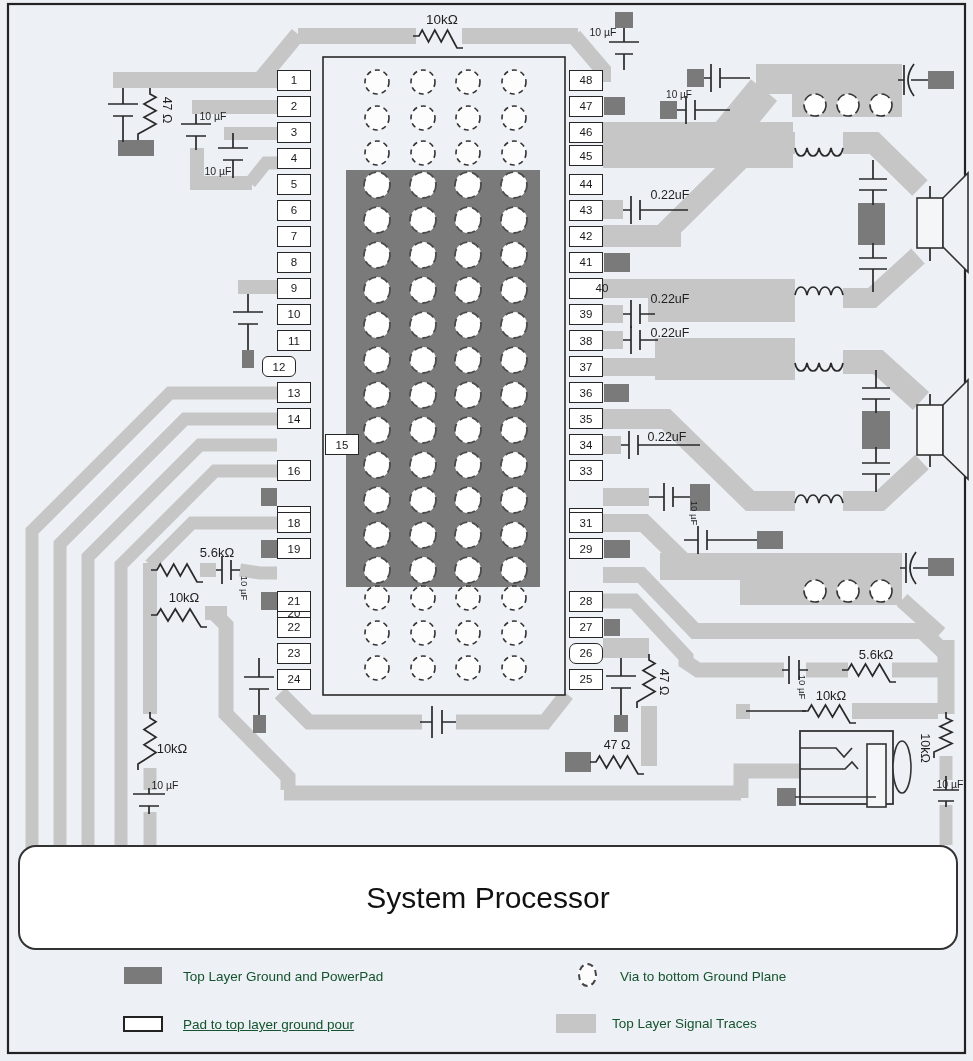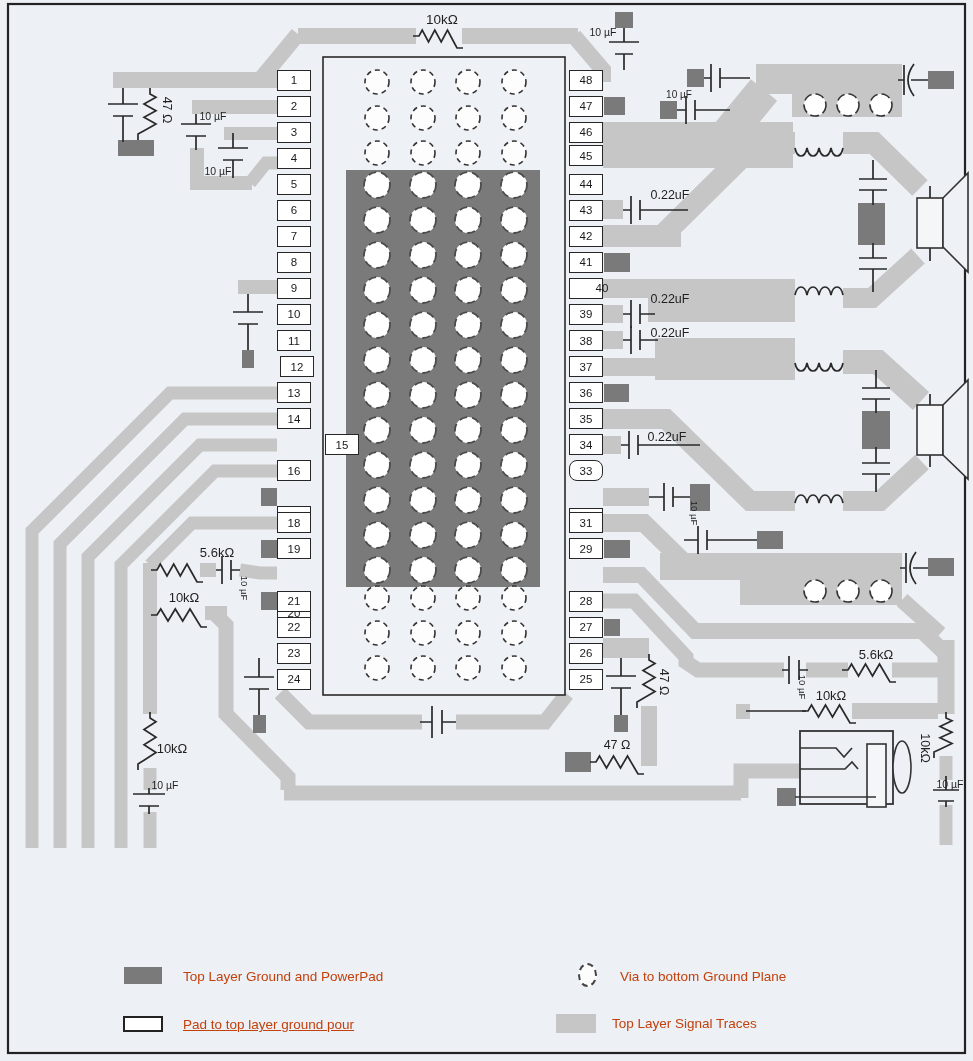--- a/index.html
+++ b/index.html
@@ -6,21 +6,21 @@
   #board{position:relative;width:973px;height:1061px;background:#edf0f5;overflow:hidden;}
   #board svg{position:absolute;left:0;top:0;}
   .pin{position:absolute;width:34px;height:21px;box-sizing:border-box;border:1.5px solid #262626;
        background:#ffffff;display:flex;align-items:center;justify-content:center;
        font-size:11.5px;color:#1a1a1a;}
   .lbl{position:absolute;transform:translate(-50%,-50%);white-space:nowrap;color:#1f1f1f;}
   .lbl.rot{transform:translate(-50%,-50%) rotate(90deg);}
   .title{position:absolute;left:18px;top:845px;width:940px;height:105px;box-sizing:border-box;
          border:2px solid #333;border-radius:18px;background:#ffffff;display:flex;
          align-items:center;justify-content:center;font-size:30px;color:#111;}
-  .lg-label{position:absolute;font-size:13.5px;color:#c2410c;white-space:nowrap;}
+  .lg-label{position:absolute;font-size:13.5px;color:#14532d;white-space:nowrap;}
   .sw{position:absolute;box-sizing:border-box;}
   .sw.ground{background:#7a7a7a;}
   .sw.trace{background:#c6c6c6;}
   .sw.pad{background:#ffffff;border:2px solid #222;}
   .sw.via{background:#fdfdfe;border:2px dashed #444;border-radius:50%;}
 </style>
 </head>
 <body>
 
 <div id="board">
@@ -276,21 +276,21 @@
       <div class="pin" style="left: 277px; top: 95.55px;">2</div>
       <div class="pin" style="left: 277px; top: 121.6px;">3</div>
       <div class="pin" style="left: 277px; top: 147.65px;">4</div>
       <div class="pin" style="left: 277px; top: 173.7px;">5</div>
       <div class="pin" style="left: 277px; top: 199.75px;">6</div>
       <div class="pin" style="left: 277px; top: 225.8px;">7</div>
       <div class="pin" style="left: 277px; top: 251.85px;">8</div>
       <div class="pin" style="left: 277px; top: 277.9px;">9</div>
       <div class="pin" style="left: 277px; top: 303.95px;">10</div>
       <div class="pin" style="left: 277px; top: 330px;">11</div>
-      <div class="pin" style="left: 280px; top: 356.05px;">12</div>
+      <div class="pin" style="left: 262px; top: 356.05px; border-radius: 6px;">12</div>
       <div class="pin" style="left: 277px; top: 382.1px;">13</div>
       <div class="pin" style="left: 277px; top: 408.15px;">14</div>
       <div class="pin" style="left: 277px; top: 434.2px; margin-left: 48px;">15</div>
       <div class="pin" style="left: 277px; top: 460.25px;">16</div>
       <div class="pin" style="left: 277px; top: 486.3px; margin-top: 20px;">17</div>
       <div class="pin" style="left: 277px; top: 512.35px;">18</div>
       <div class="pin" style="left: 277px; top: 538.4px;">19</div>
       <div class="pin" style="left: 277px; top: 564.45px; margin-top: 38px;">20</div>
       <div class="pin" style="left: 277px; top: 590.5px;">21</div>
       <div class="pin" style="left: 277px; top: 616.55px;">22</div>
@@ -304,28 +304,28 @@
       <div class="pin" style="left: 569px; top: 199.75px;">43</div>
       <div class="pin" style="left: 569px; top: 225.8px;">42</div>
       <div class="pin" style="left: 569px; top: 251.85px;">41</div>
       <div class="pin" style="left: 569px; top: 277.9px; padding-left: 32px;">40</div>
       <div class="pin" style="left: 569px; top: 303.95px;">39</div>
       <div class="pin" style="left: 569px; top: 330px;">38</div>
       <div class="pin" style="left: 569px; top: 356.05px;">37</div>
       <div class="pin" style="left: 569px; top: 382.1px;">36</div>
       <div class="pin" style="left: 569px; top: 408.15px;">35</div>
       <div class="pin" style="left: 569px; top: 434.2px;">34</div>
-      <div class="pin" style="left: 569px; top: 460.25px; border-radius: 8px;">33</div>
+      <div class="pin" style="left: 569px; top: 460.25px;">33</div>
       <div class="pin" style="left: 569px; top: 508px;">32</div>
       <div class="pin" style="left: 569px; top: 512.35px;">31</div>
       <div class="pin" style="left: 569px; top: 538.4px;">30</div>
       <div class="pin" style="left: 569px; top: 538px;">29</div>
       <div class="pin" style="left: 569px; top: 590.5px;">28</div>
       <div class="pin" style="left: 569px; top: 616.55px;">27</div>
-      <div class="pin" style="left: 569px; top: 642.6px;">26</div>
+      <div class="pin" style="left: 569px; top: 642.6px; border-radius: 7px;">26</div>
       <div class="pin" style="left: 569px; top: 668.65px;">25</div>
     </div>
   <div id="labels">
       <div class="lbl" style="left: 442px; top: 19px; font-size: 13.5px;">10kΩ</div>
       <div class="lbl" style="left: 603px; top: 32px; font-size: 10.5px;">10 µF</div>
       <div class="lbl rot" style="left: 167px; top: 110px; font-size: 12.5px;">47 Ω</div>
       <div class="lbl" style="left: 213px; top: 116px; font-size: 10.5px;">10 µF</div>
       <div class="lbl" style="left: 218px; top: 171px; font-size: 10.5px;">10 µF</div>
       <div class="lbl" style="left: 679px; top: 94px; font-size: 10px;">10 µF</div>
       <div class="lbl" style="left: 670px; top: 195px; font-size: 12.5px;">0.22uF</div>
@@ -339,20 +339,23 @@
       <div class="lbl" style="left: 172px; top: 748px; font-size: 13px;">10kΩ</div>
       <div class="lbl" style="left: 165px; top: 785px; font-size: 10.5px;">10 µF</div>
       <div class="lbl rot" style="left: 664px; top: 682px; font-size: 12.5px;">47 Ω</div>
       <div class="lbl" style="left: 617px; top: 745px; font-size: 12.5px;">47 Ω</div>
       <div class="lbl" style="left: 876px; top: 654px; font-size: 13px;">5.6kΩ</div>
       <div class="lbl rot" style="left: 802px; top: 687px; font-size: 9.5px;">10 µF</div>
       <div class="lbl" style="left: 831px; top: 695px; font-size: 13px;">10kΩ</div>
       <div class="lbl rot" style="left: 925px; top: 748px; font-size: 12.5px;">10kΩ</div>
       <div class="lbl" style="left: 950px; top: 784px; font-size: 10.5px;">10 µF</div>
     </div>
+  <div class="title">
+    <span>System Processor</span>
+  </div>
   <div id="legend">
       <div class="sw ground" style="left: 124px; top: 967px; width: 38px; height: 17px;"></div>
       <div class="lg-label" style="left: 183px; top: 969px;">Top Layer Ground and PowerPad</div>
       <div class="sw via" style="left: 578px; top: 963px; width: 19px; height: 24px;"></div>
       <div class="lg-label" style="left: 620px; top: 969px;">Via to bottom Ground Plane</div>
       <div class="sw pad" style="left: 123px; top: 1016px; width: 40px; height: 16px;"></div>
       <div class="lg-label" style="left: 183px; top: 1017px; text-decoration: underline;">Pad to top layer ground pour</div>
       <div class="sw trace" style="left: 556px; top: 1014px; width: 40px; height: 19px;"></div>
       <div class="lg-label" style="left: 612px; top: 1016px;">Top Layer Signal Traces</div>
     </div>

